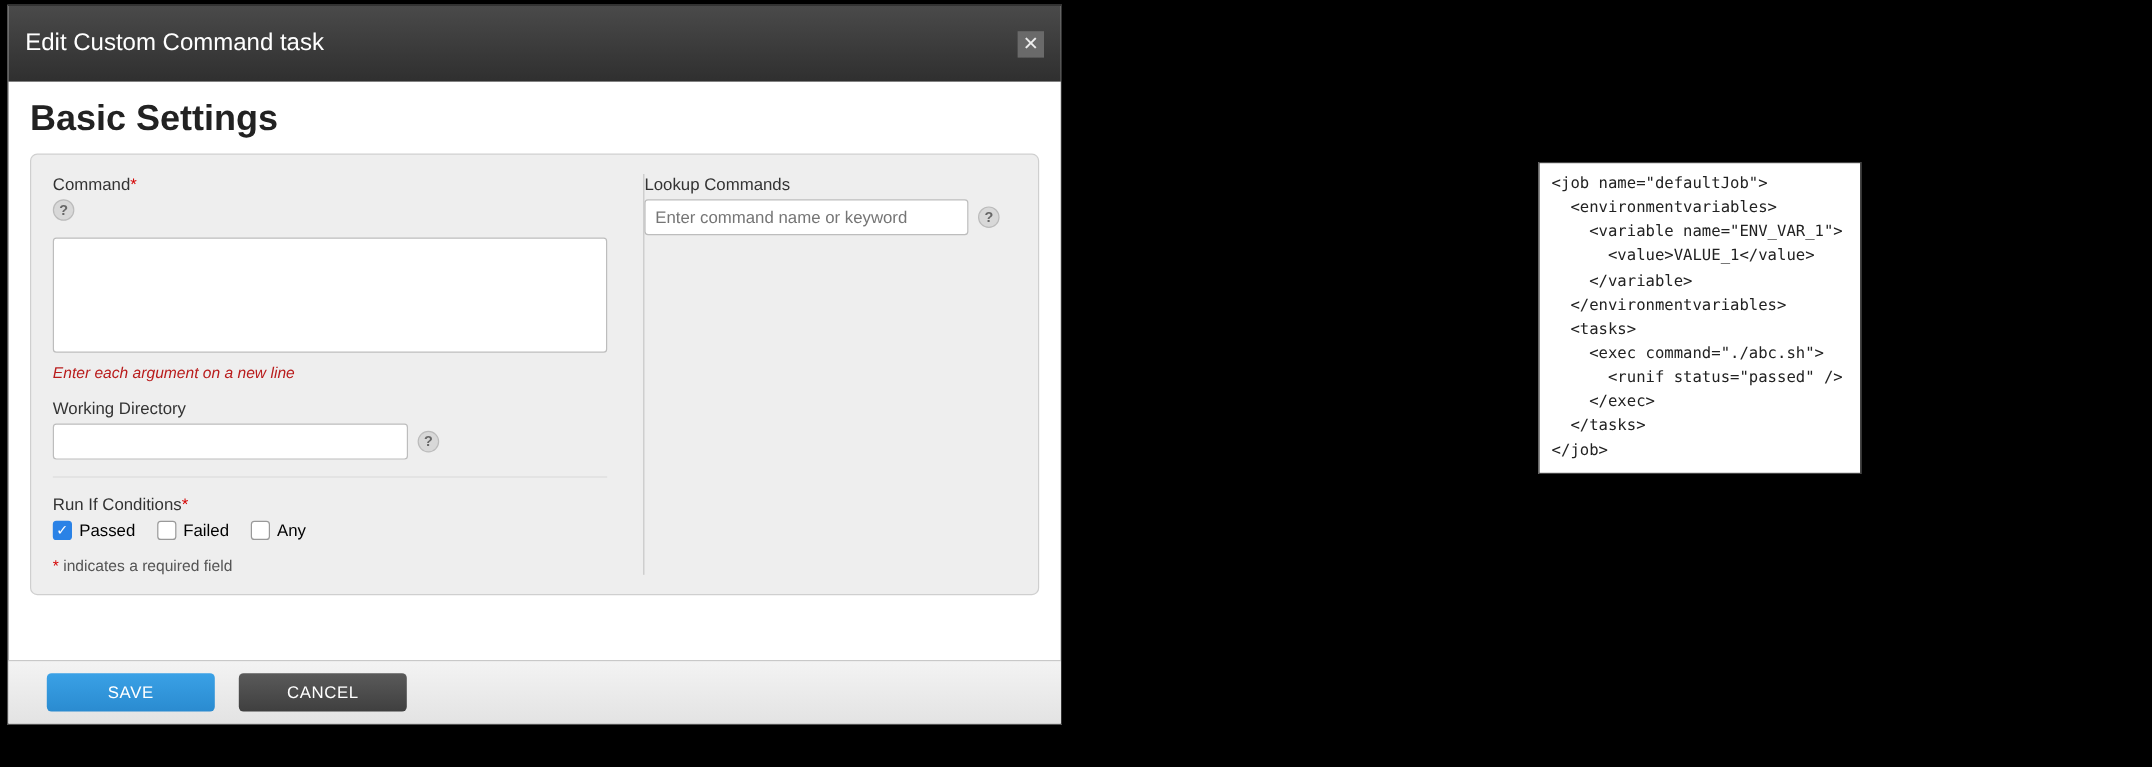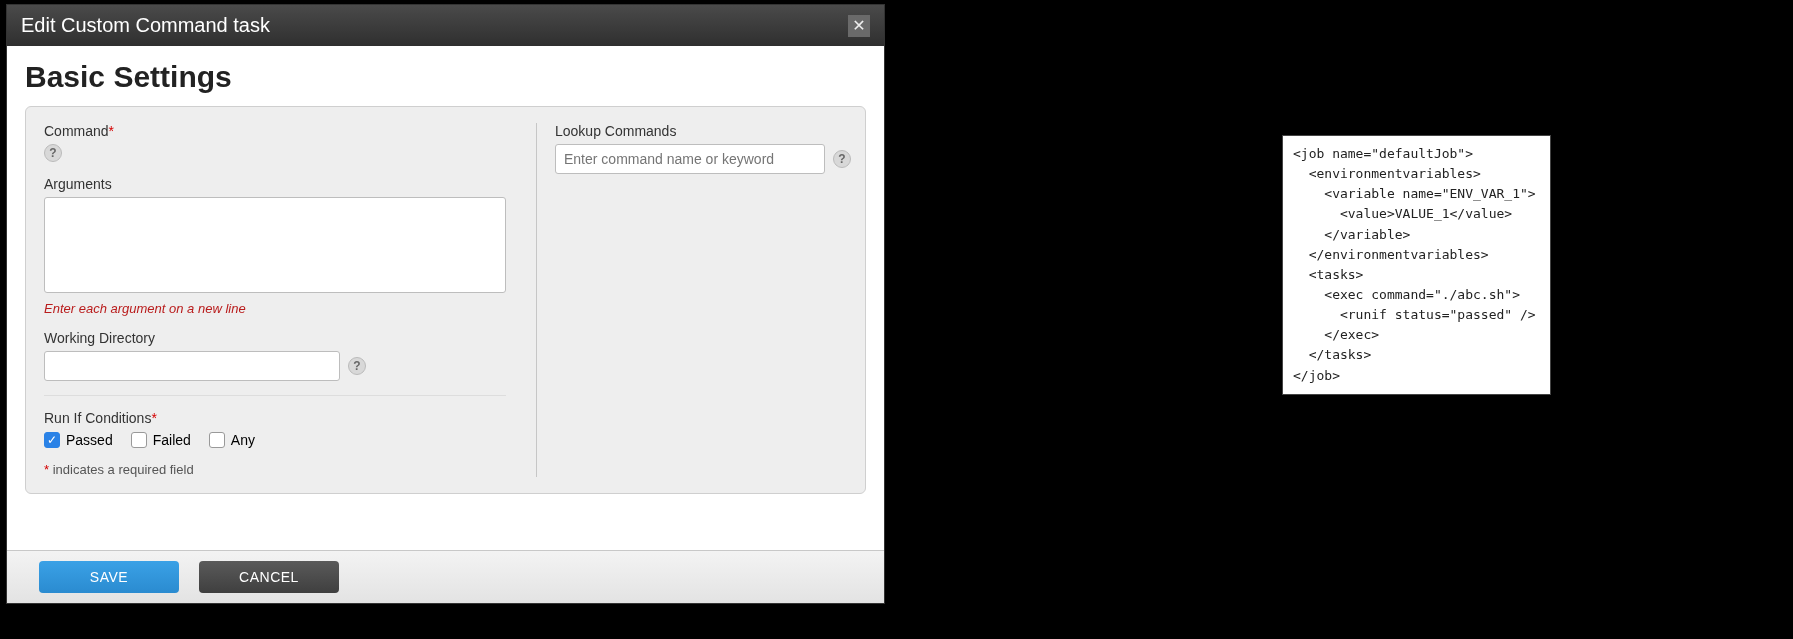--- a/index.html
+++ b/index.html
@@ -17,21 +17,21 @@
       width: 879px;
       height: 600px;
       background: #fff;
       border: 1px solid #333;
       display: flex;
       flex-direction: column;
     }
     .modal-header {
       background: linear-gradient(#4a4a4a, #2f2f2f);
       color: #fff;
-      padding: 9px 14px;
+      padding: 20px 14px;
       display: flex;
       justify-content: space-between;
       align-items: center;
       font-size: 20px;
       font-weight: 500;
     }
     .modal-close {
       background: #6a6a6a;
       width: 22px; height: 22px;
       display: flex; align-items: center; justify-content: center;
@@ -57,21 +57,20 @@
       padding: 16px 18px;
       display: flex;
       gap: 12px;
     }
     .left-col {
       width: 480px;
       padding-right: 18px;
     }
     .right-col {
       flex: 1;
-      padding-left: 18px;
       border-left: 1px solid #c6c6c6;
       min-height: 240px;
     }
     .field-label {
       font-size: 14px;
       color: #333;
       margin-bottom: 5px;
       display: block;
     }
     .req { color: #d40000; }
@@ -200,21 +199,20 @@
     <div class="settings-box">
 
       <div class="left-col">
         <label class="field-label">
           <span>Command</span><span class="req">*</span>
         </label>
         <div class="field-row">
           <span class="help-icon">?</span>
         </div>
 
-        <label class="field-label">Arguments</label>
         <textarea style=""></textarea>
         <div class="hint">Enter each argument on a new line</div>
 
         <label class="field-label">Working Directory</label>
         <div class="field-row">
           <input type="text" class="wd-input" value="" style="">
           <span class="help-icon">?</span>
         </div>
 
         <div class="divider"></div>

